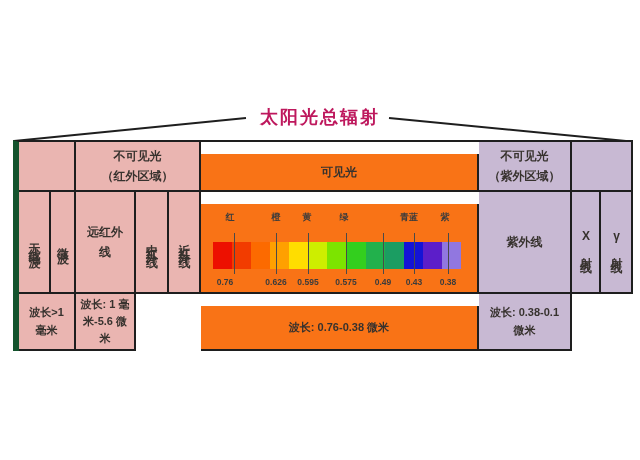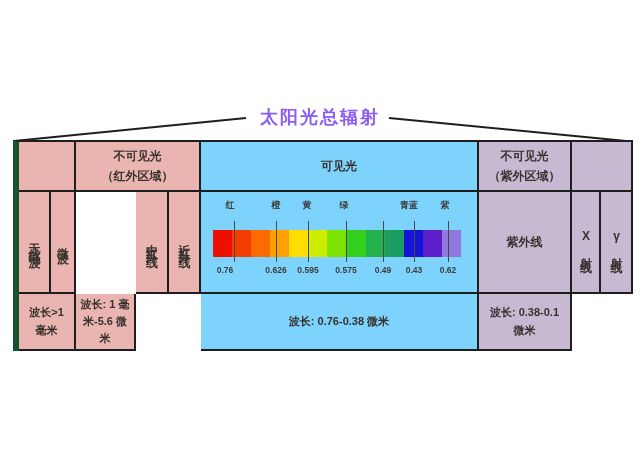--- a/index.html
+++ b/index.html
@@ -13,21 +13,21 @@
   }
   .stage { position: absolute; inset: 0; }
 
   .title {
     position: absolute;
     left: 0; right: 0; top: 105px;
     text-align: center;
     font-size: 18px;
     font-weight: bold;
     letter-spacing: 2px;
-    color: #8b5cf6;
+    color: #be185d;
   }
 
   .roof { position: absolute; left: 0; top: 100px; }
 
   .grid {
     position: absolute;
     left: 13px; top: 140px;
     width: 614px; height: 209px;
     display: grid;
     grid-template-columns: 32px 25px 60px 33px 32px 278px 93px 29px 32px;
@@ -40,21 +40,21 @@
     border-bottom: 2px solid #1e1e1e;
     box-sizing: border-box;
     display: flex;
     align-items: center;
     justify-content: center;
     text-align: center;
     font-weight: bold;
   }
   .pink   { background: #eab5b1; }
   .purple { background: #c8b9d3; }
-  .white  { background: #7dd3fc; }
+  .white  { background: #f97316; margin-top: 12px; }
 
   .hdr { font-size: 12px; line-height: 1.7; }
   .band { font-size: 12px; }
   .wl { font-size: 11px; line-height: 1.55; padding: 0 4px; }
   .wl-tight { padding: 0 8px; }
 
   .vtext {
     writing-mode: vertical-rl;
     text-orientation: upright;
     letter-spacing: 4px;
@@ -146,20 +146,21 @@
       </div>
     </div>
     <div class="cell purple r1e"></div>
 
     <div class="cell pink band r2c1">
       <span class="vtext">无线电波</span>
     </div>
     <div class="cell pink band r2c2">
       <span class="vtext">微波</span>
     </div>
+    <div class="cell pink band wrapcell r2c3">远红外线</div>
     <div class="cell pink band r2c4">
       <span class="vtext">中红外线</span>
     </div>
     <div class="cell pink band r2c5">
       <span class="vtext">近红外线</span>
     </div>
 
     <div class="cell white spec r2c6">
       <span class="spec-label" style="left:29px">红</span>
       <span class="spec-label" style="left:75px">橙</span>
@@ -177,21 +178,21 @@
       <div class="spec-tick" style="left:182px"></div>
       <div class="spec-tick" style="left:213px"></div>
       <div class="spec-tick" style="left:247px"></div>
 
       <span class="spec-val" style="left:24px">0.76</span>
       <span class="spec-val" style="left:75px">0.626</span>
       <span class="spec-val" style="left:107px">0.595</span>
       <span class="spec-val" style="left:145px">0.575</span>
       <span class="spec-val" style="left:182px">0.49</span>
       <span class="spec-val" style="left:213px">0.43</span>
-      <span class="spec-val" style="left:247px">0.62</span>
+      <span class="spec-val" style="left:247px">0.38</span>
     </div>
 
     <div class="cell purple band r2c7">紫外线</div>
     <div class="cell purple band r2c8">
       <span class="vtext">X射线</span>
     </div>
     <div class="cell purple band r2c9">
       <span class="vtext">γ射线</span>
     </div>
 

